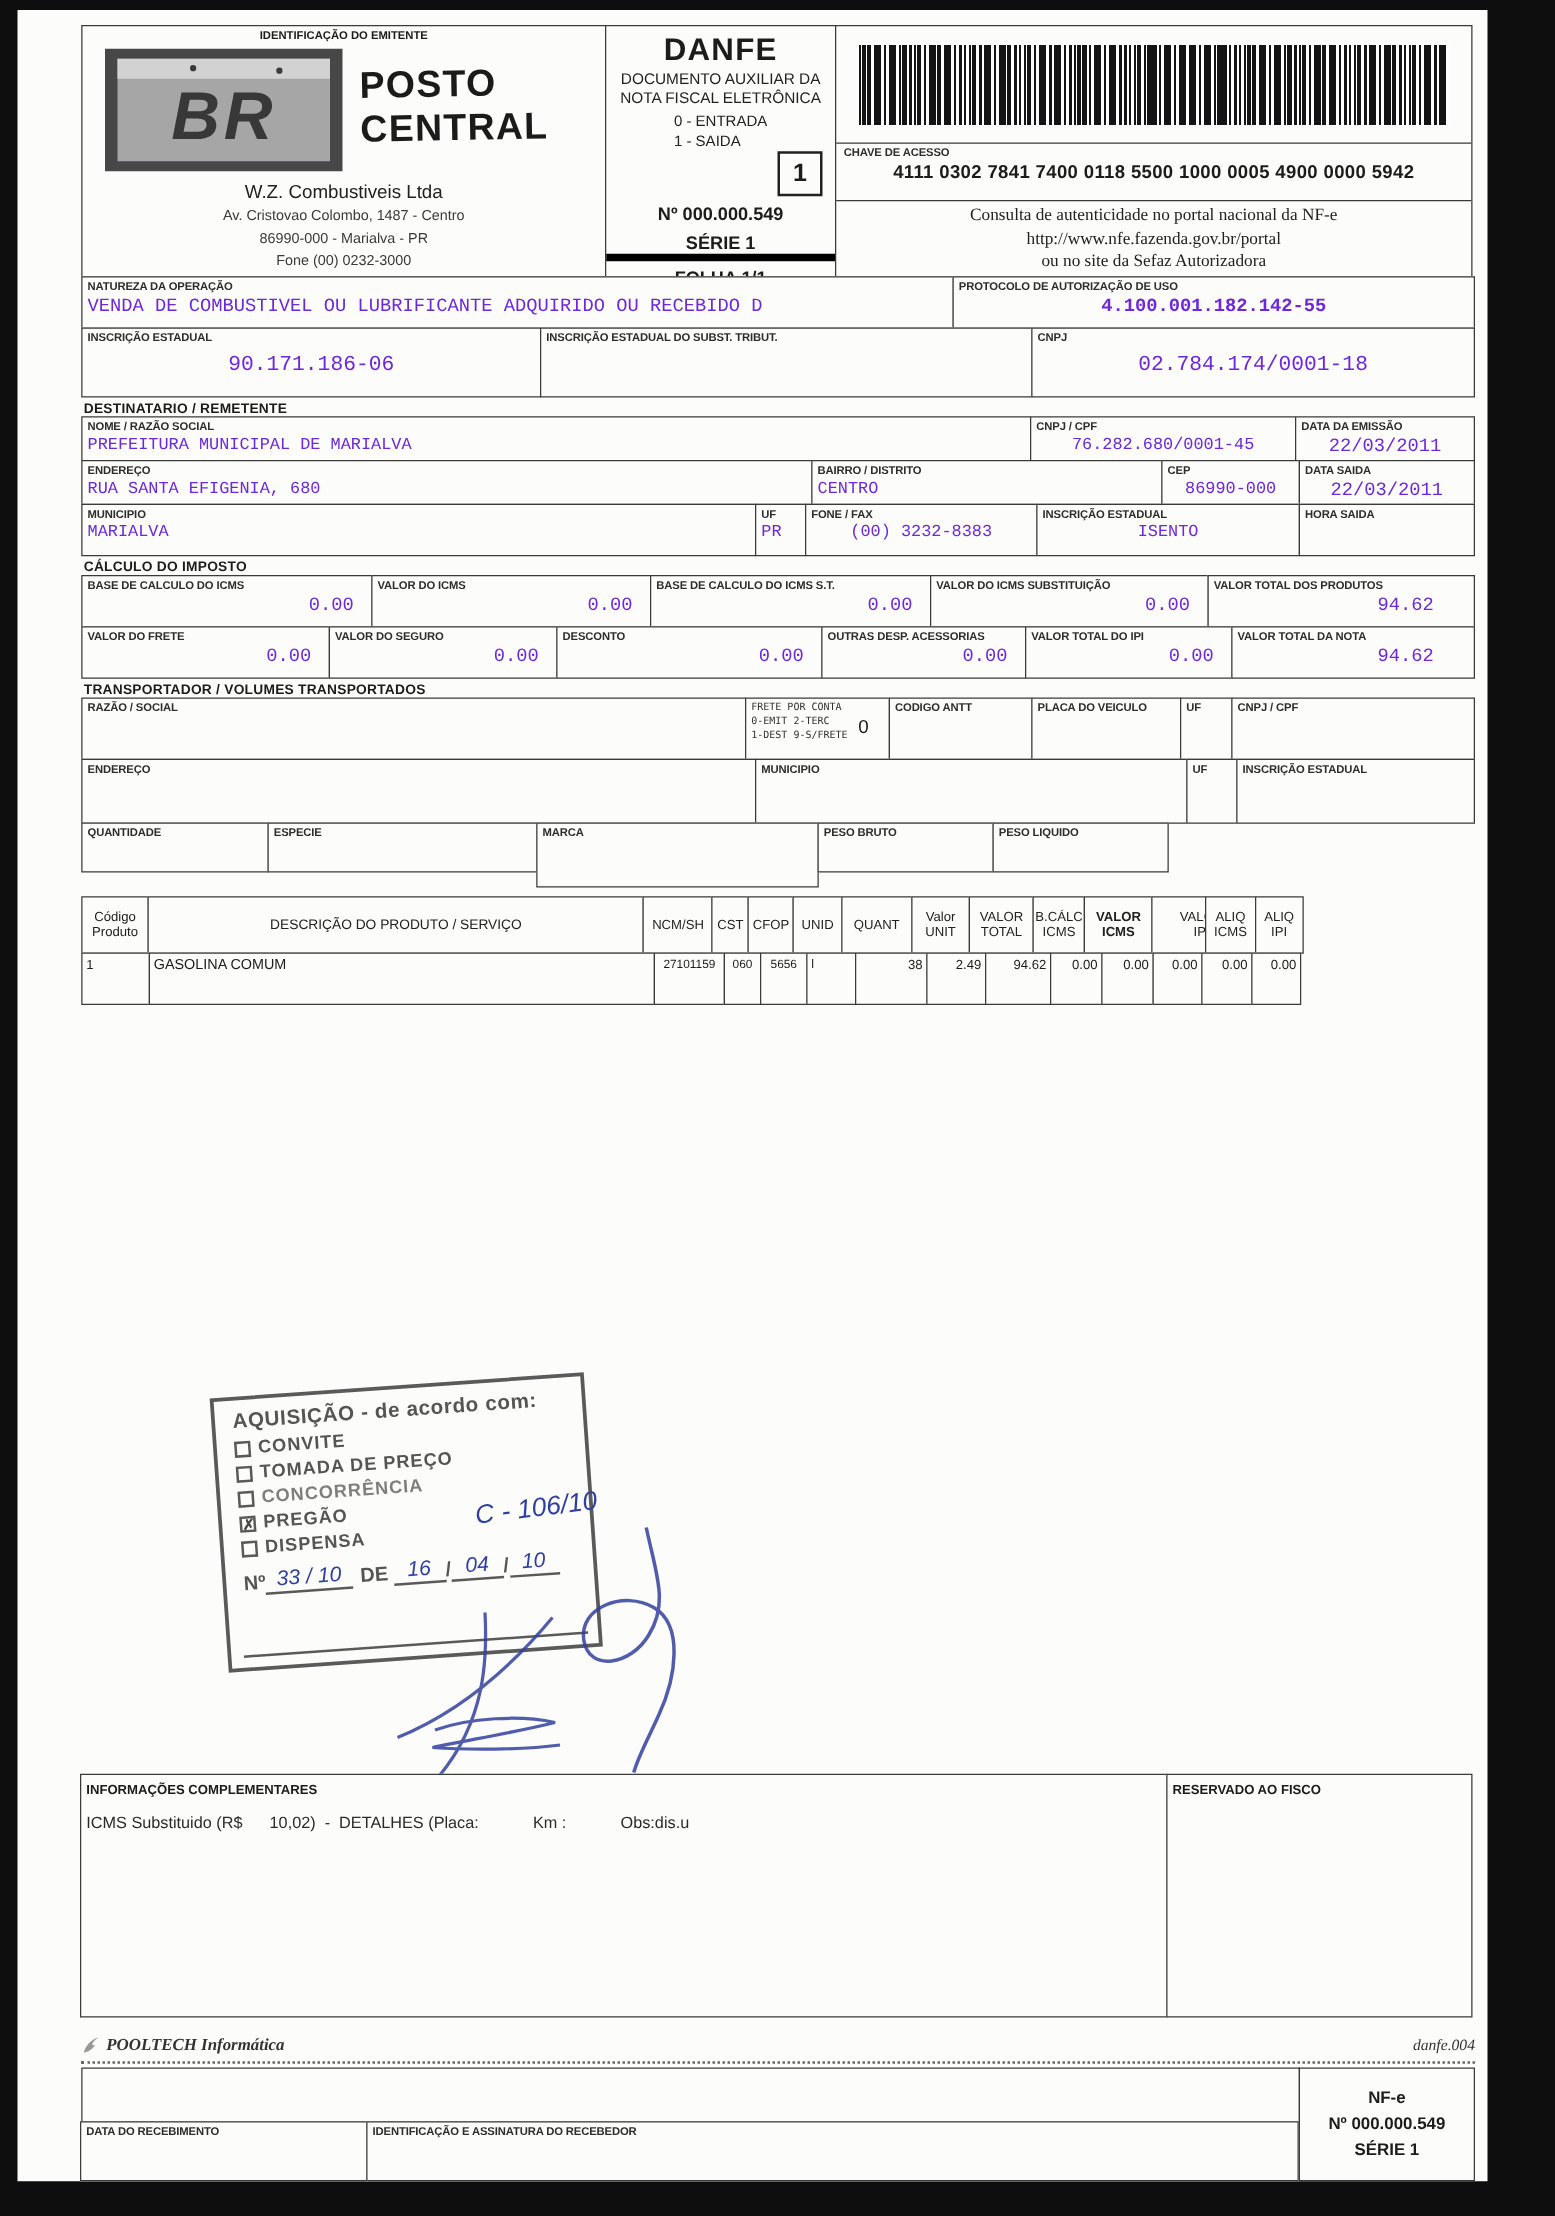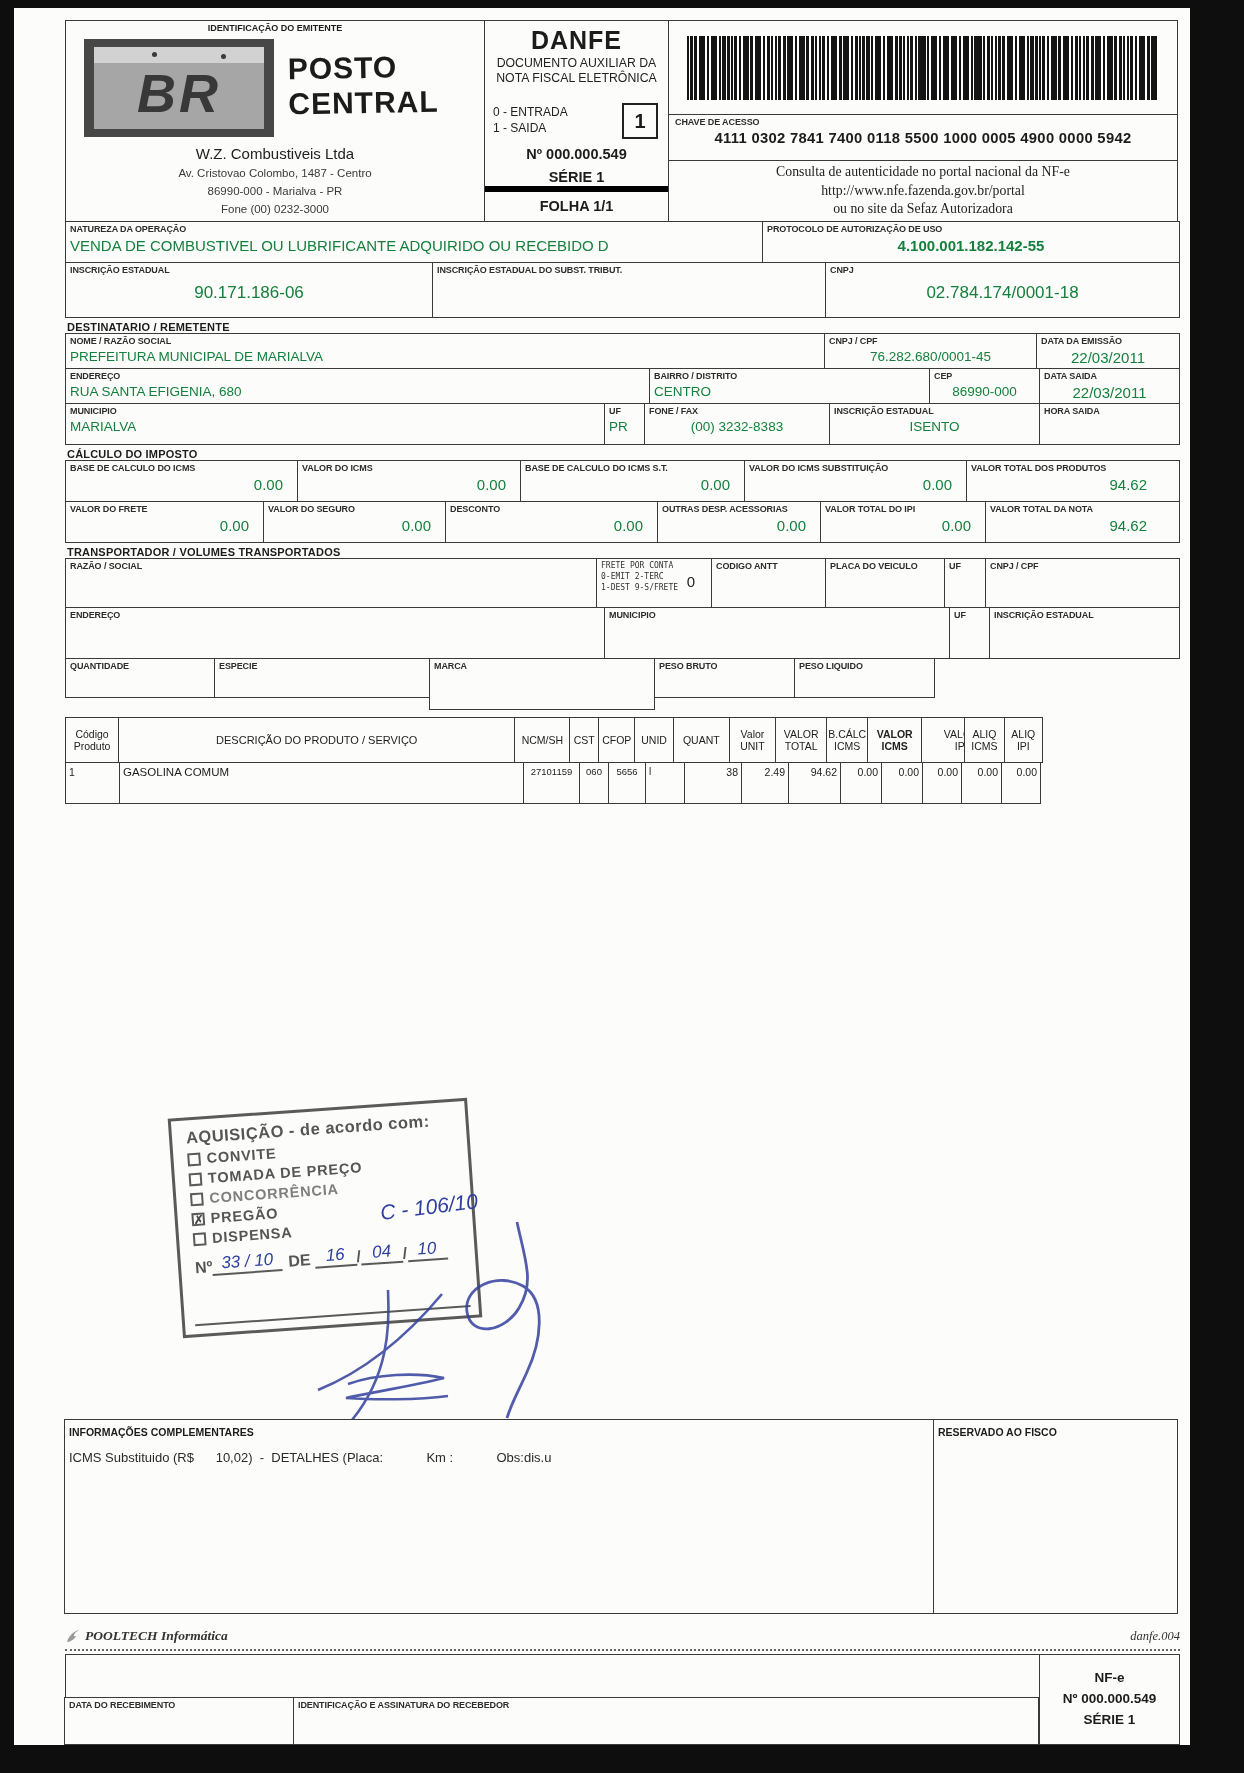--- a/index.html
+++ b/index.html
@@ -5,21 +5,21 @@
   * { box-sizing: border-box; margin: 0; padding: 0; }
   html,body { width:1244px; height:1773px; }
   body { background:#0e0e0e; position:relative; font-family:"Liberation Sans",sans-serif; color:#1c1c1c; }
   .page { position:absolute; left:14px; top:8px; width:1176px; height:1737px; background:#fcfcfa; }
   .content { position:relative; width:1115px; margin:12px 10px 0 51px; }
 
   .row { display:flex; }
   .c { border:1px solid #3a3a3a; margin-left:-1px; margin-top:-1px; position:relative; padding:2px 4px; background:#fcfcfa; }
   .row .c:first-child { margin-left:0; }
   .lbl { font-size:9px; font-weight:bold; color:#2d2d2d; line-height:1.15; letter-spacing:-0.1px; display:block; }
-  .val { font-size:13.5px; margin-top:3px; display:block; color:#15803d; }
+  .val { font-size:13.5px; margin-top:3px; display:block; color:#6d28d9;font-family:Liberation Mono, monospace; }
   .ctr { text-align:center; } .rt { text-align:right; }
   .sect { font-size:11px; font-weight:bold; letter-spacing:0.2px; padding:3px 0 2px 2px; height:16px; }
 
   
   .hdr { display:flex; height:202px; }
   .hcol { border:1px solid #3a3a3a; margin-left:-1px; position:relative; background:#fcfcfa; }
   .hcol:first-child { margin-left:0; }
   .h1 { width:420px; }
   .h2 { width:185px; padding:5px 8px 0 8px; display:flex; flex-direction:column; }
   .h3 { width:510px; display:flex; flex-direction:column; }
@@ -30,21 +30,21 @@
   .br-band { position:absolute; top:0; left:0; right:0; height:16px; background:#d2d2d2; }
   .br-band::before { content:""; position:absolute; left:58px; top:5px; width:5px; height:5px; border-radius:50%; background:#3a3a3a; }
   .br-band::after { content:""; position:absolute; right:38px; top:7px; width:5px; height:5px; border-radius:50%; background:#3a3a3a; }
   .br-txt { font-size:54px; font-weight:bold; font-style:italic; color:#383838; letter-spacing:3px; margin-top:10px; }
   .brand { margin-left:14px; margin-top:12px; font-size:30px; font-weight:bold; letter-spacing:1px; line-height:1.15; transform:rotate(-1deg); color:#1b1b1b; }
   .emit-name { text-align:center; font-size:15px; margin-top:8px; color:#222; }
   .emit-addr { text-align:center; font-size:11.5px; color:#3a3a3a; line-height:1.55; margin-top:3px; }
 
   .danfe-t { text-align:center; font-size:25px; font-weight:bold; letter-spacing:1px; }
   .danfe-s { text-align:center; font-size:12.3px; line-height:1.18; margin-top:1px; color:#222; }
-  .es-row { display:flex; margin-top:18px; align-items:center; }
+  .es-row { display:flex; margin-top:5px; align-items:center;flex-direction:column; }
   .es-lines { font-size:12px; line-height:1.3; color:#222; }
   .tipo-box { width:36px; height:36px; border:2px solid #222; margin-left:auto; margin-right:2px; font-size:20px; font-weight:bold; text-align:center; line-height:32px; }
   .danfe-n { text-align:center; font-size:14.5px; font-weight:bold; margin-top:7px; }
   .danfe-se { text-align:center; font-size:14.5px; font-weight:bold; margin-top:7px; }
   .danfe-f { text-align:center; font-size:14.5px; font-weight:bold; margin-top:auto; border-top:6px solid #000000; margin-left:-8px; margin-right:-8px; padding:6px 0 7px 0; }
 
   .bc-box { height:94px; border-bottom:1px solid #3a3a3a; display:flex; align-items:center; justify-content:center; }
   .barcode { width:472px; height:64px; background-color:#fff;
     background-image:
       repeating-linear-gradient(90deg,#141414 0 2px,rgba(0,0,0,0) 2px 4px),

